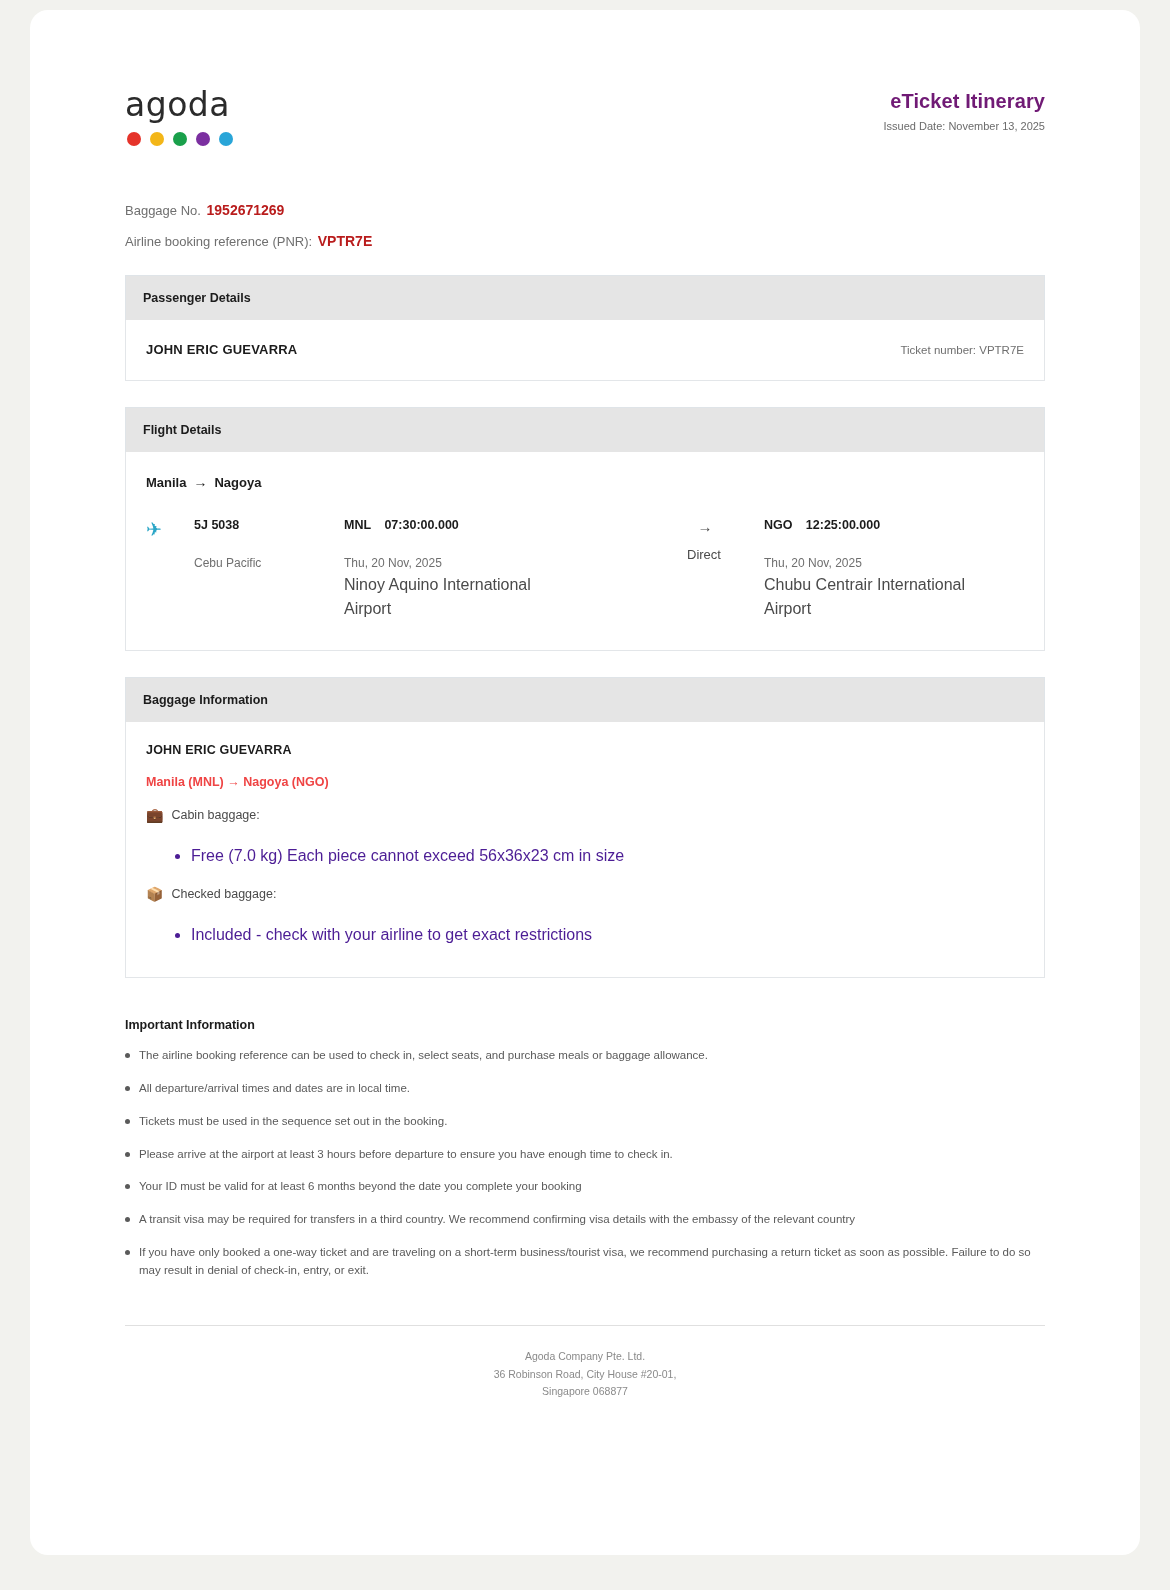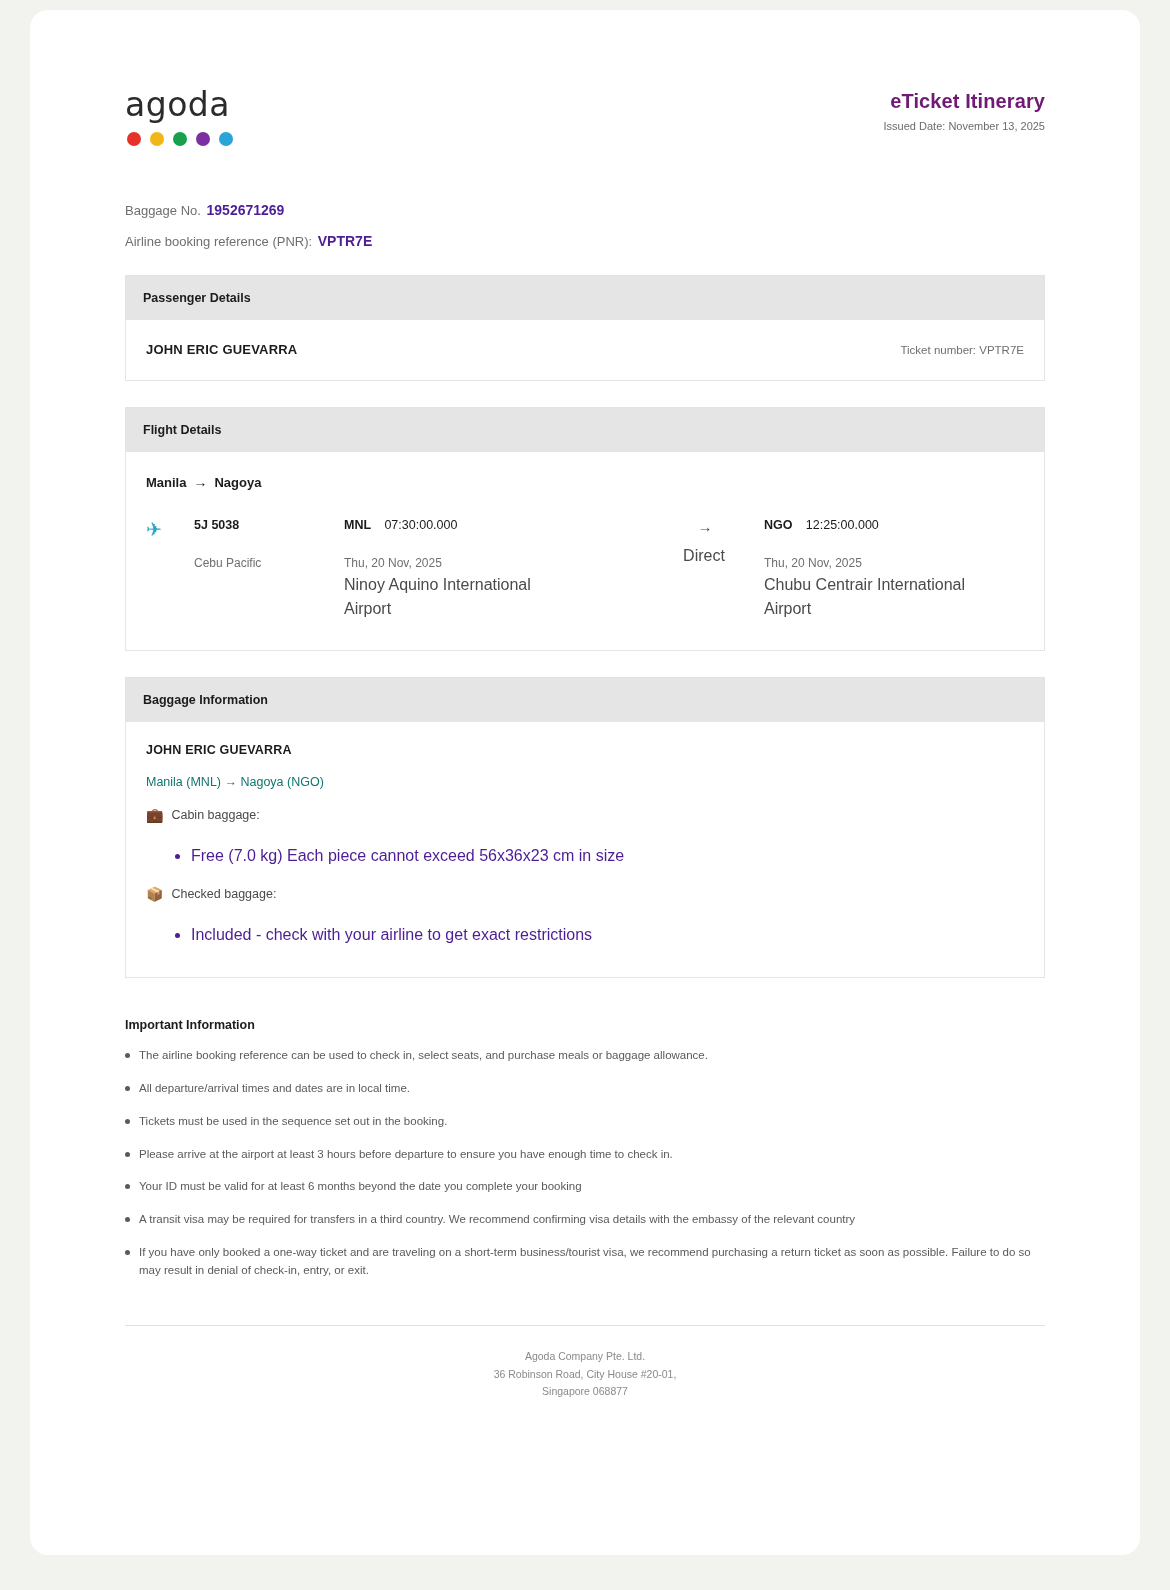--- a/index.html
+++ b/index.html
@@ -62,21 +62,21 @@
   }
 
   
   .booking-block { margin-top: 56px; }
   .booking-line {
     font-size: 13px;
     color: #6f6f6f;
     margin-bottom: 15px;
   }
   .booking-line b {
-    color: #4c1d95;
+    color: #b91c1c;
     font-size: 14px;
     font-weight: bold;
     margin-left: 2px;
   }
 
   
   .section-bar {
     background: #e5e5e5;
     border: 1px solid #dfe4e8;
     border-bottom: none;
@@ -121,30 +121,30 @@
     grid-template-columns: 48px 150px 300px 120px 1fr;
     margin-top: 28px;
     padding-left: 3px;
     font-size: 12px;
     color: #4a4a4a;
   }
   .plane-icon { color: #29a5c6; font-size: 19px; line-height: 1; padding-top: 2px;}
   .fl-strong { font-size: 12.5px; font-weight: bold; color: #1c1c1c; }
   .fl-muted { color: #6f6f6f; font-size: 12px; }
   .fl-code { font-weight: bold; color: #1c1c1c; font-size: 12.5px; margin-right: 10px;}
-  .fl-time { font-weight: normal; color: #1c1c1c; font-size: 12.5px;}
+  .fl-time { font-weight: bold; color: #1c1c1c; font-size: 12.5px;}
   .col-sub { margin-top: 22px; line-height: 1.55; }
   .direct-col { text-align: center; }
   .direct-arrow { font-size: 15px; color: #4a4a4a; letter-spacing: -2px;}
-  .direct-label { font-size: 16px; color: #4a4a4a; margin-top: 12px;}
+  .direct-label { font-size: 13px; color: #4a4a4a; margin-top: 12px;}
   .airport-name { color: #4a4a4a; font-size: 16px; max-width: 230px;}
 
   
   .bag-name { font-size: 12.5px; font-weight: bold; color: #1c1c1c; padding: 4px 3px 0 3px; letter-spacing:.2px;}
-  .bag-route { font-size: 12.5px; font-weight: normal; color: #0f766e; padding: 18px 3px 0 3px; display:flex; align-items:center; gap:6px;}
+  .bag-route { font-size: 12.5px; font-weight: bold; color: #ef4444; padding: 18px 3px 0 3px; display:flex; align-items:center; gap:6px;}
   .bag-head {
     display: flex; align-items: center; gap: 8px;
     font-size: 12.5px; color: #4a4a4a;
     padding: 18px 3px 0 3px;
   }
   .bag-icon { font-size: 14px; color: #555; }
   .bag-list { margin: 9px 0 0 0; padding-left: 48px; }
   .bag-list li { font-size: 16px; color: #4c1d95; margin-bottom: 3px; margin-top: 24px; }
 
   

